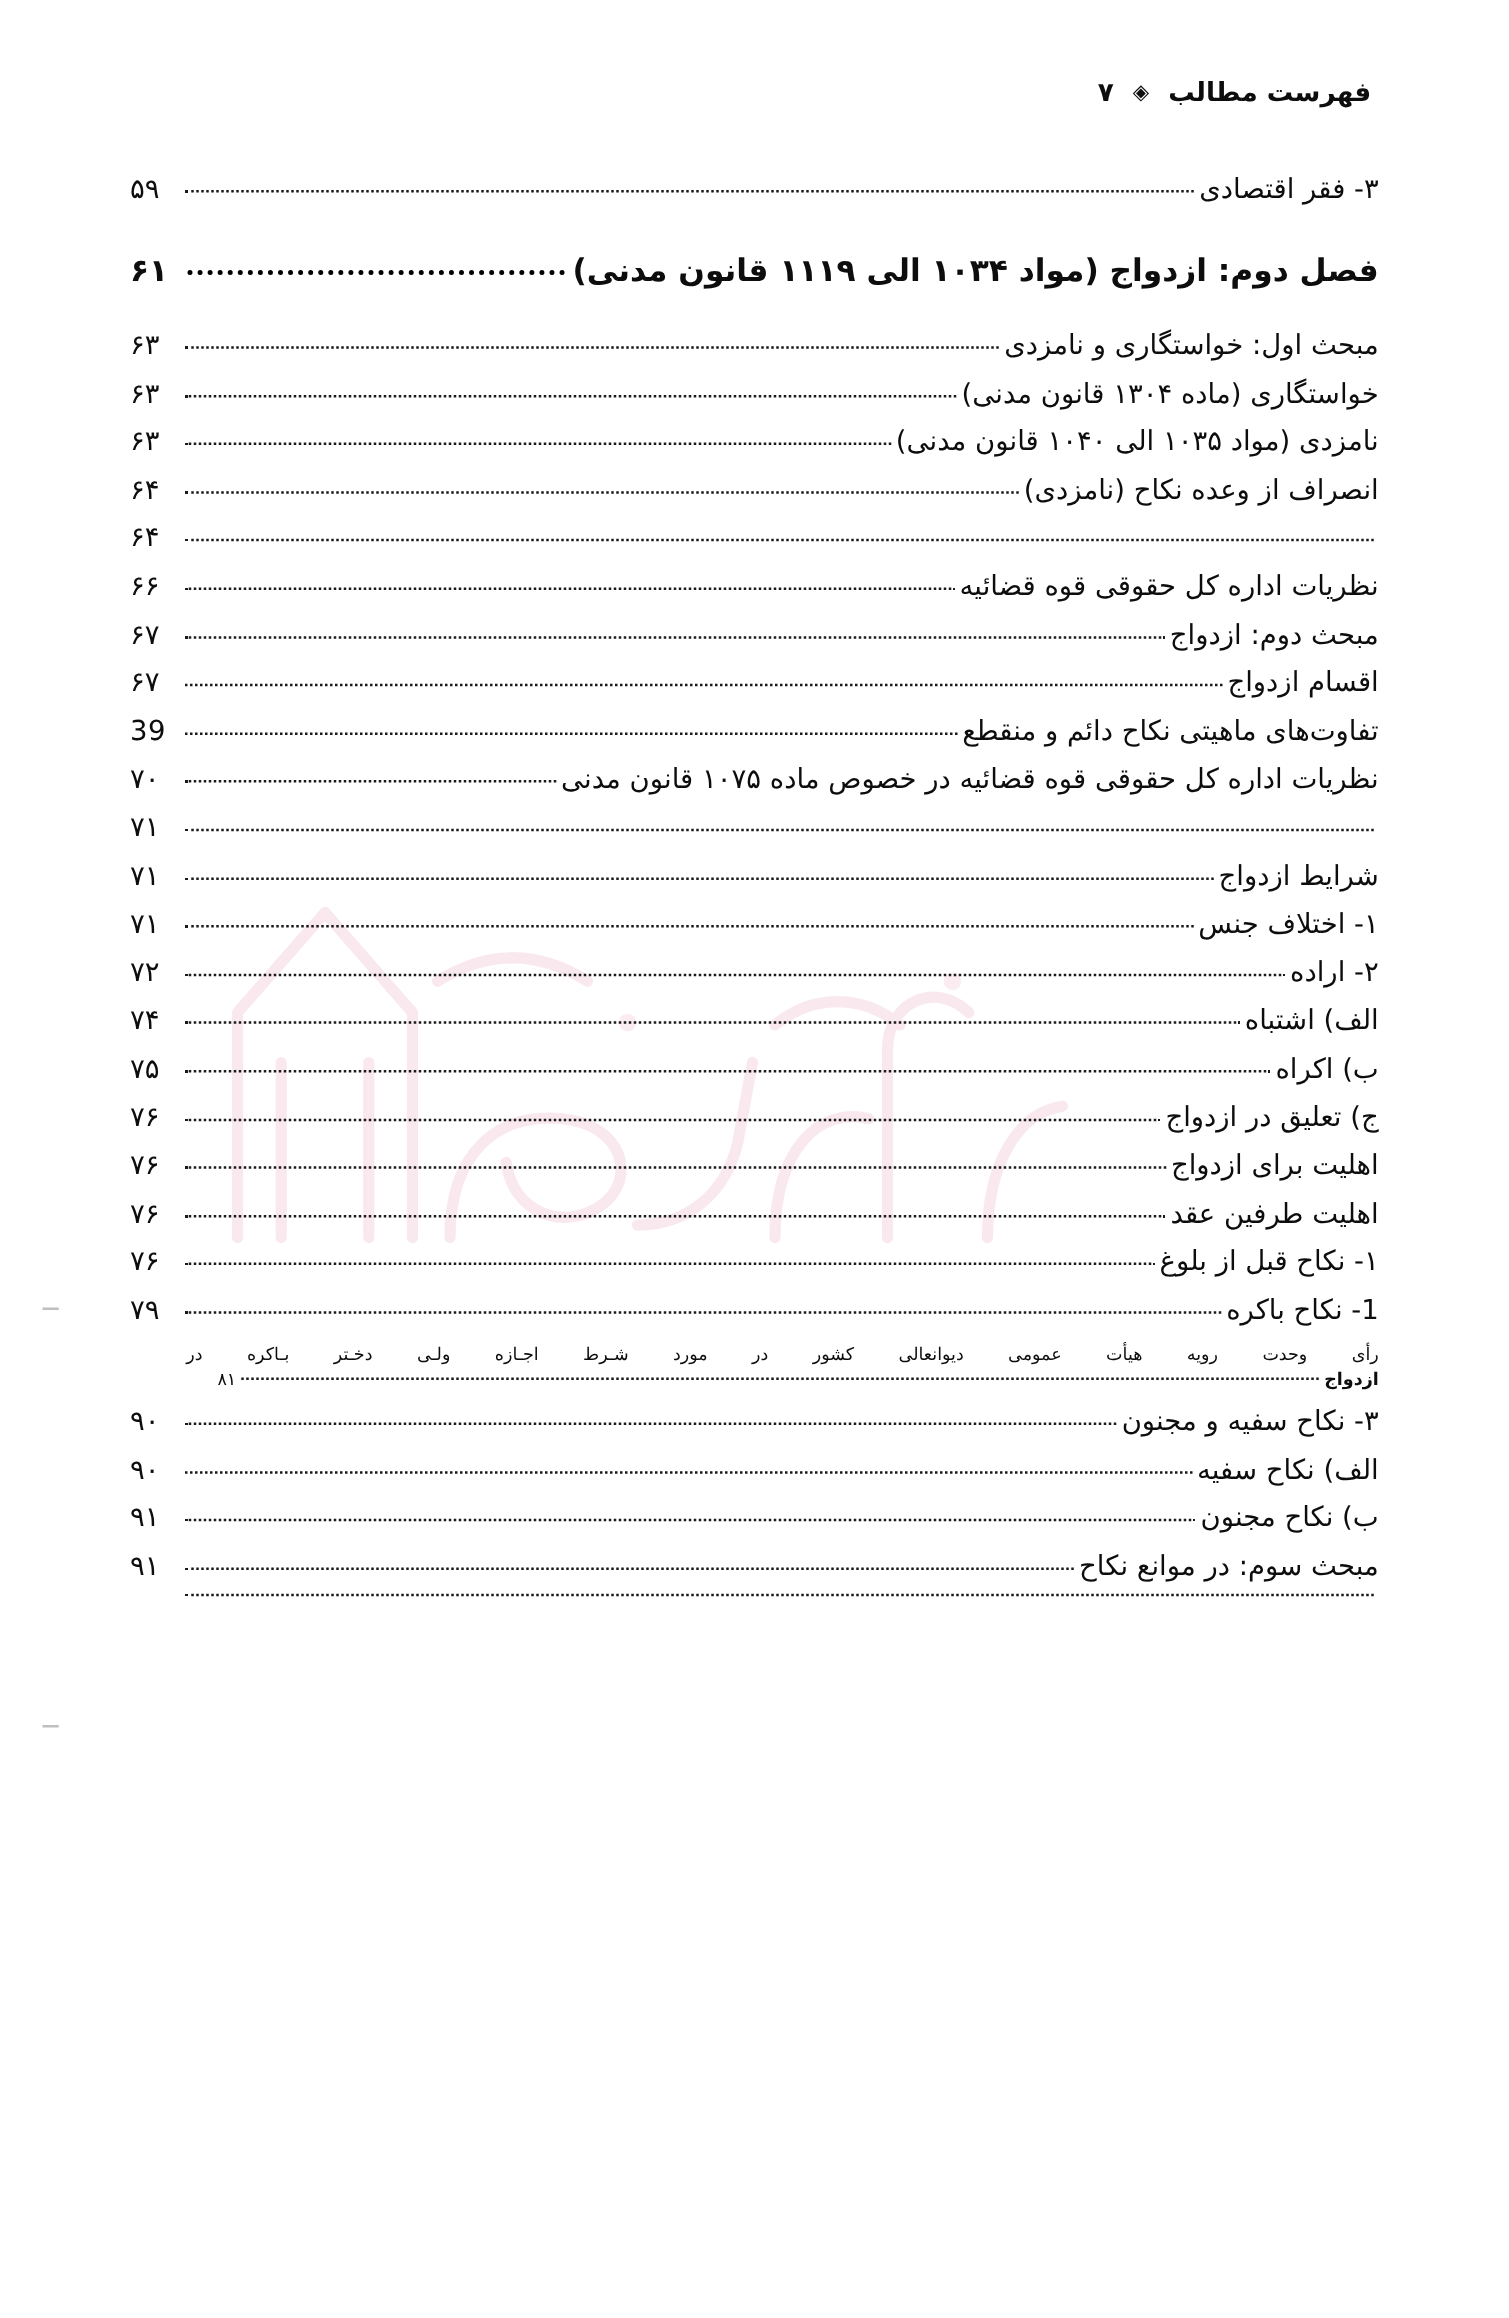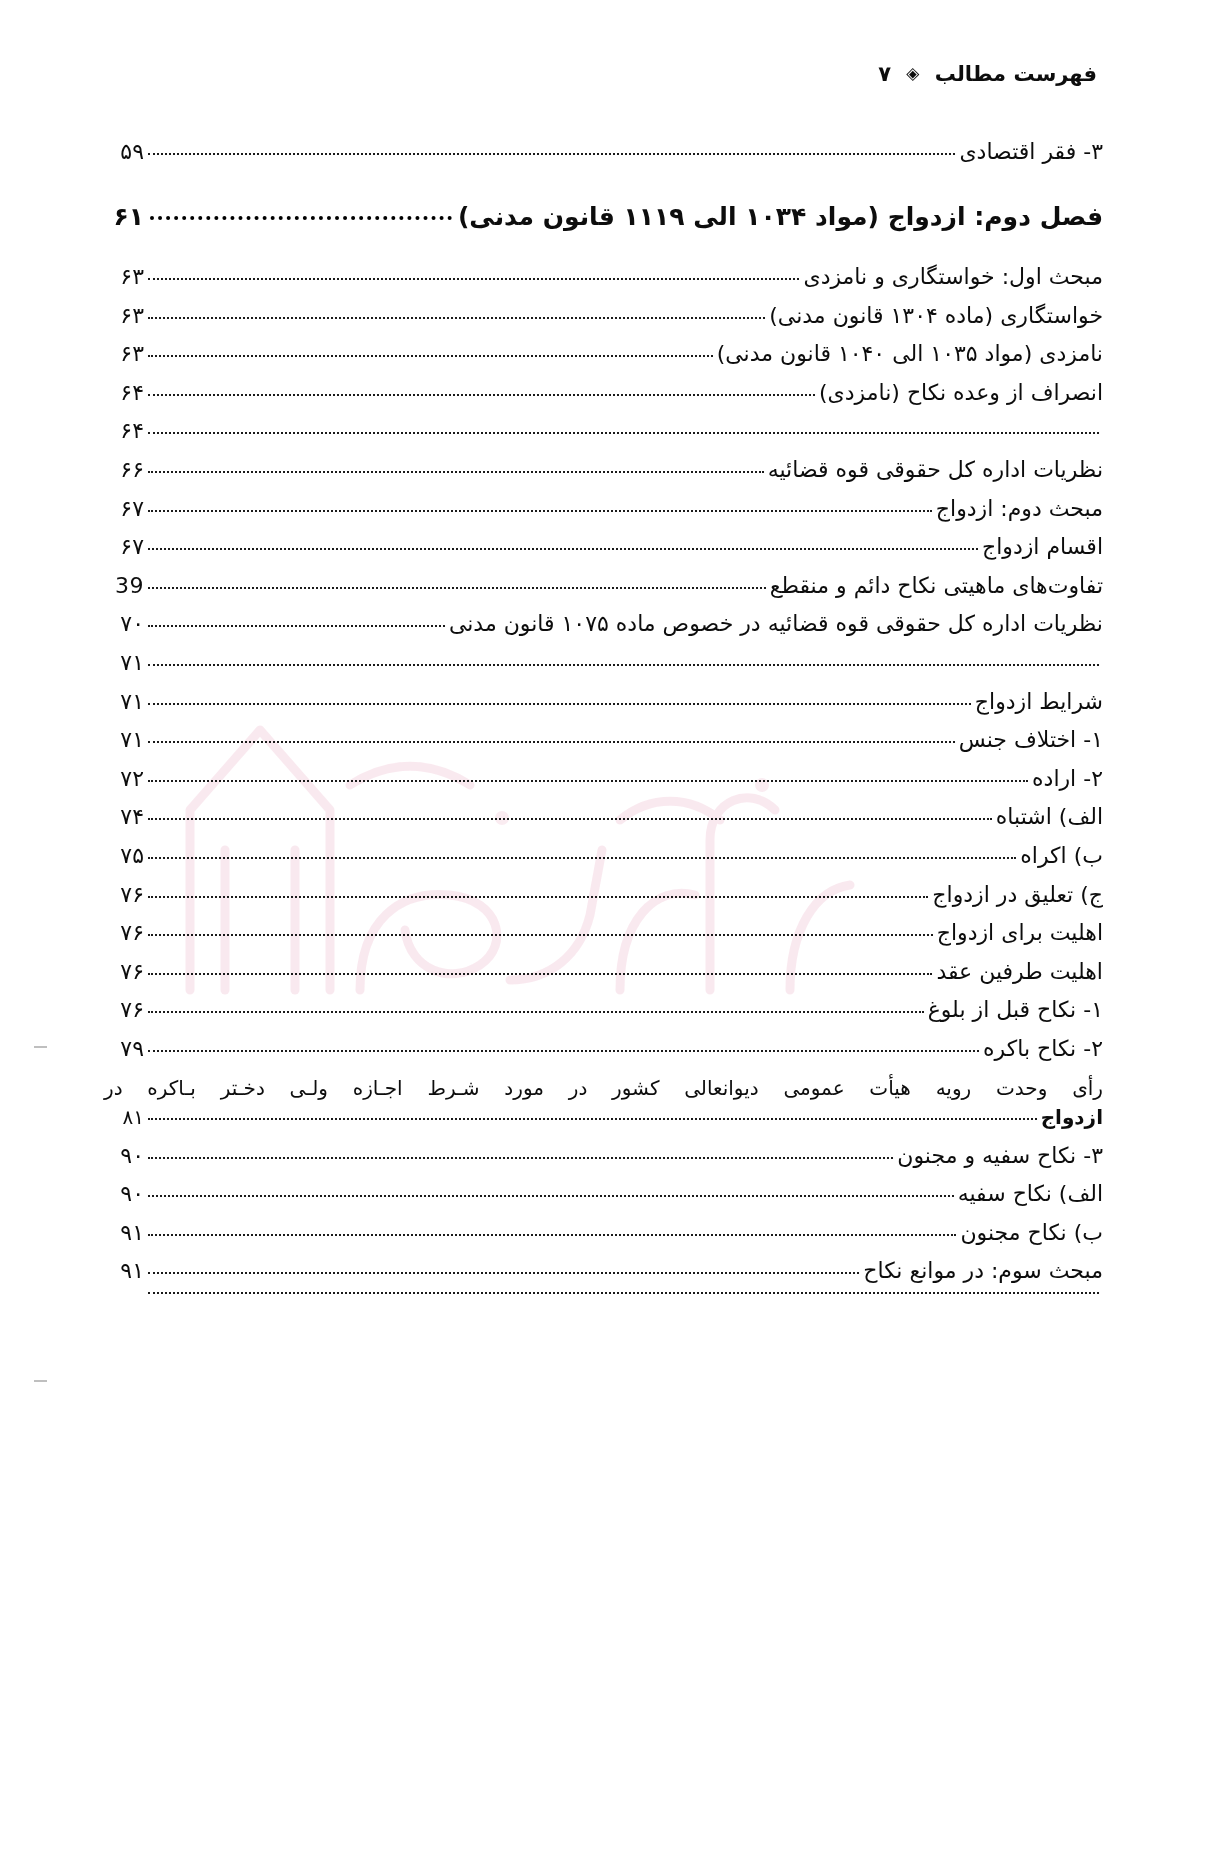--- a/index.html
+++ b/index.html
@@ -77,43 +77,44 @@
     overflow: hidden;
     margin: 0 4px;
     position: relative;
     top: -4px;
     border-bottom: 2.5px dotted #1a1a1a;
     height: 0;
   }
   .toc-row .page-no {
     flex: 0 0 auto;
     min-width: 40px;
-    text-align: right;
+    text-align: left;
     letter-spacing: 0.5px;
   }
 
   
   .toc-row.chapter {
     font-size: 25px;
     font-weight: bold;
     margin-top: 34px;
     margin-bottom: 30px;
   }
   .toc-row.chapter .dots {
     border-bottom: 4px dotted #000;
     top: -5px;
     margin: 0 6px;
   }
 
   
   .toc-wrap {
     direction: rtl;
-    font-size: 20px;
+    font-size: 14px;
     line-height: 1.45;
     margin-bottom: 10px;
+    margin-left: 45px;
   }
   .toc-wrap .wrap-line-1 {
     display: block;
     text-align: justify;
     text-align-last: justify;
     white-space: normal;
   }
   .toc-wrap .wrap-line-2 {
     display: flex;
     align-items: baseline;
@@ -308,21 +309,21 @@
         <span class="page-no">۷۶</span>
       </div>
 
       <div class="toc-row">
         <span class="label">۱- نکاح قبل از بلوغ</span>
         <span class="dots"></span>
         <span class="page-no">۷۶</span>
       </div>
 
       <div class="toc-row">
-        <span class="label">۲- نکاح باکره</span>
+        <span class="label">1- نکاح باکره</span>
         <span class="dots"></span>
         <span class="page-no">۷۹</span>
       </div>
 
       <div class="toc-wrap">
         <span class="wrap-line-1">رأی وحدت رویه هیأت عمومی دیوانعالی کشور در مورد شـرط اجـازه ولـی دخـتر بـاکره در</span>
         <span class="wrap-line-2">
           <span class="label">ازدواج</span>
           <span class="dots"></span>
           <span class="page-no">۸۱</span>

